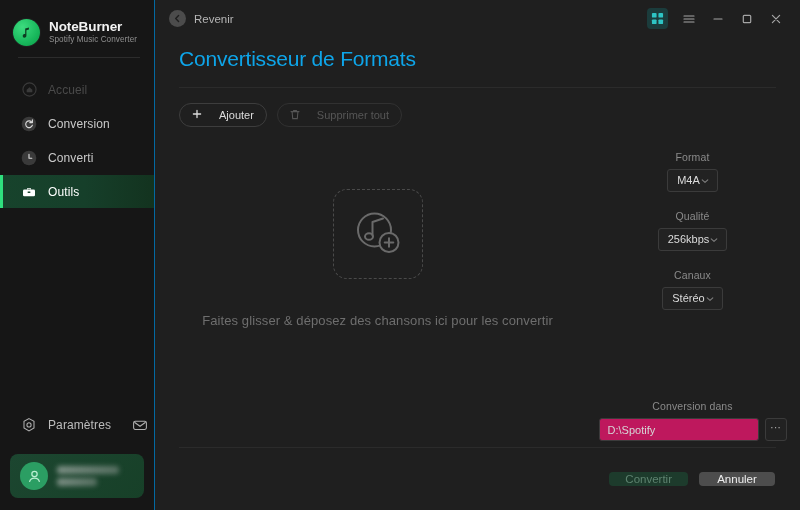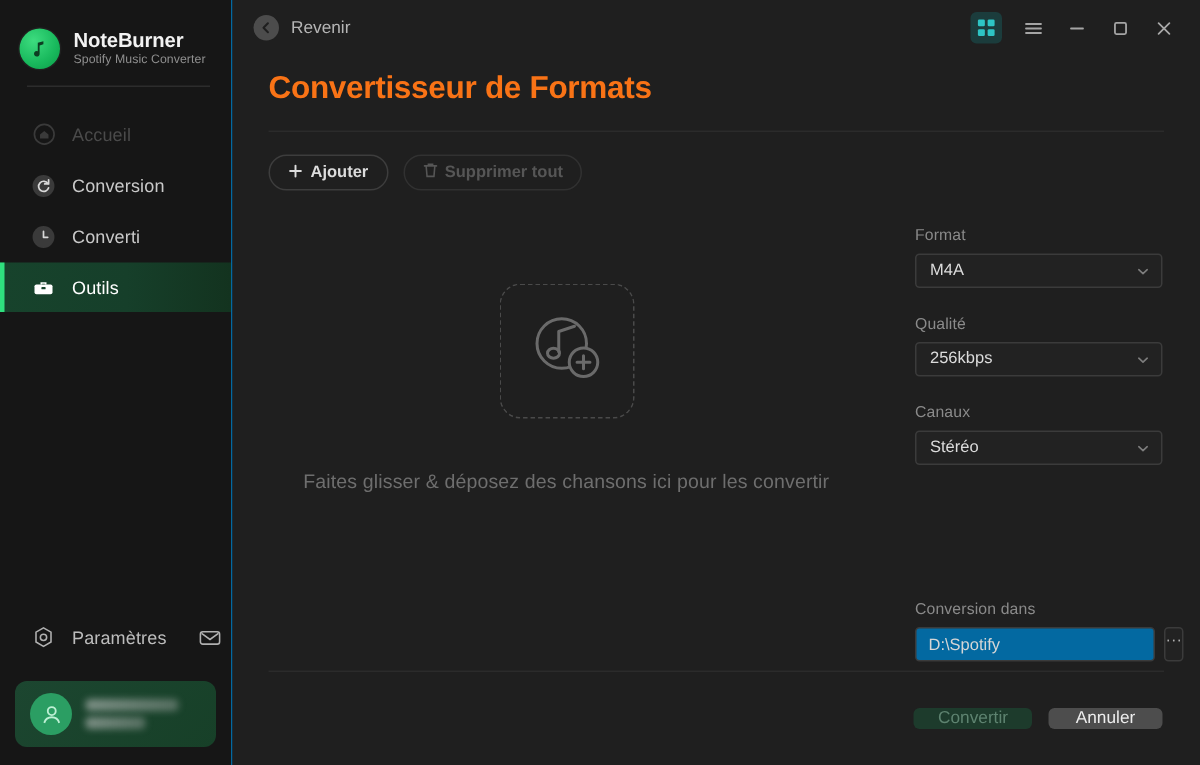--- a/index.html
+++ b/index.html
@@ -147,45 +147,44 @@
   .grid-btn {
     width: 21px; height: 21px;
     border-radius: 4px;
     background: #1b3c3c;
     display: flex; align-items: center; justify-content: center;
     cursor: pointer;
     margin-right: 5px;
   }
 
   .page-title {
-    font-size: 21px; font-weight: bold; color: #f97316;
+    font-size: 21px; font-weight: normal; color: #0ea5e9;
     padding: 10px 0 0 24px;
     letter-spacing: -0.2px;
   }
   .hr-top {
     height: 1px; background: #2b2b2b;
     margin: 16px 24px 0 24px;
   }
 
   .toolbar {
     display: flex; align-items: center; gap: 10px;
     padding: 15px 0 0 24px;
   }
   .btn-pill {
     height: 24px;
     border-radius: 12px;
     border: 1px solid #3d3d3d;
     background: transparent;
     color: #dcdcdc;
     font-size: 11px;
     font-family: "Liberation Sans", sans-serif;
-    display: inline-flex; align-items: center; gap: 5px;
+    display: inline-flex; align-items: center; gap: 17px;
     padding: 2px 12px;
     cursor: pointer;
-    font-weight: bold;
   }
   .btn-pill.disabled {
     color: #565656; border-color: #313131; cursor: default;
   }
 
   .content-row {
     flex: 1 1 auto;
     display: flex;
     position: relative;
   }
@@ -206,21 +205,21 @@
     margin-top: 34px;
     font-size: 13px;
     color: #6e6e6e;
     letter-spacing: 0.1px;
   }
 
   .settings-panel {
     width: 200px;
     flex: 0 0 200px;
     padding: 24px 25px 0 10px;
-    display: flex; flex-direction: column;
+    display: flex; flex-direction: column; align-items: center;
   }
   .field-label {
     font-size: 10.5px; color: #8a8a8a;
     margin-bottom: 6px;
     letter-spacing: 0.1px;
   }
   .select-box {
     height: 23px;
     border: 1px solid #3b3b3b;
     border-radius: 3px;
@@ -234,21 +233,21 @@
   .select-value { flex: 1 1 auto; line-height: 1; }
   .chev { color: #7d7d7d; display: flex; align-items: center; }
 
   .path-spacer { flex: 1 1 auto; }
   .path-row { display: flex; align-items: center; gap: 6px; margin-bottom: 6px; }
   .path-input {
     flex: 1 1 auto;
     height: 23px;
     border: 1px solid #3b3b3b;
     border-radius: 3px;
-    background: #0369a1;
+    background: #be185d;
     color: #d6d6d6;
     font-size: 11px;
     font-family: "Liberation Sans", sans-serif;
     padding: 0 8px;
     outline: none;
   }
   .browse-btn {
     width: 22px; height: 23px;
     border: 1px solid #3b3b3b;
     border-radius: 3px;

